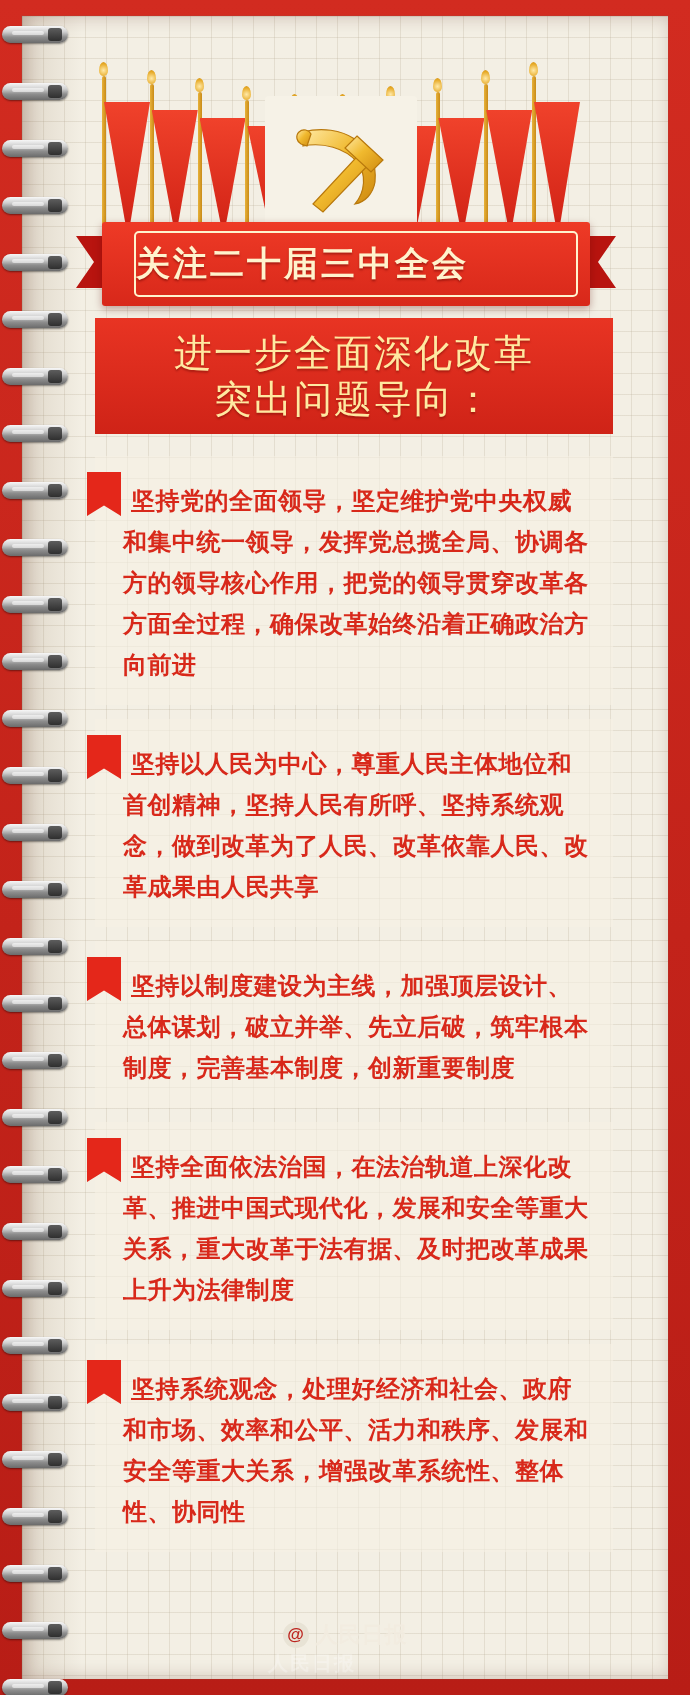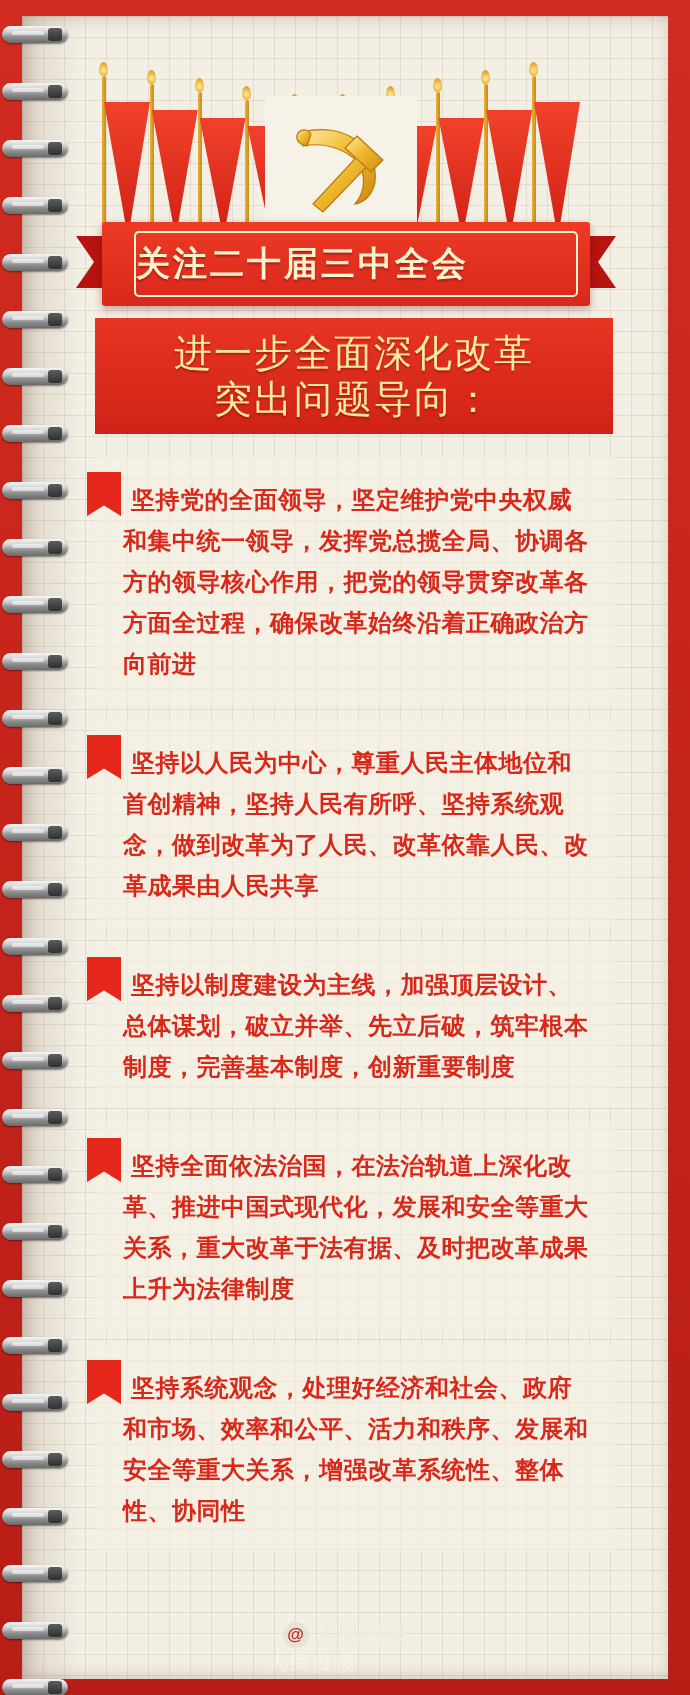--- a/index.html
+++ b/index.html
@@ -178,21 +178,20 @@
     position: absolute;
     left: 95px;
     top: 456px;
     width: 518px;
   }
   .item {
     position: relative;
     background: rgba(246,241,228,.62);
     margin-bottom: 14px;
     padding: 24px 22px 20px 28px;
-    font-family: Liberation Serif, serif;
   }
   .bookmark {
     position: absolute;
     left: -8px;
     top: 16px;
     width: 34px;
     height: 44px;
     background: #e4271a;
     clip-path: polygon(0 0, 100% 0, 100% 100%, 50% 76%, 0 100%);
     box-shadow: 1px 1px 2px rgba(90,10,5,.3);

